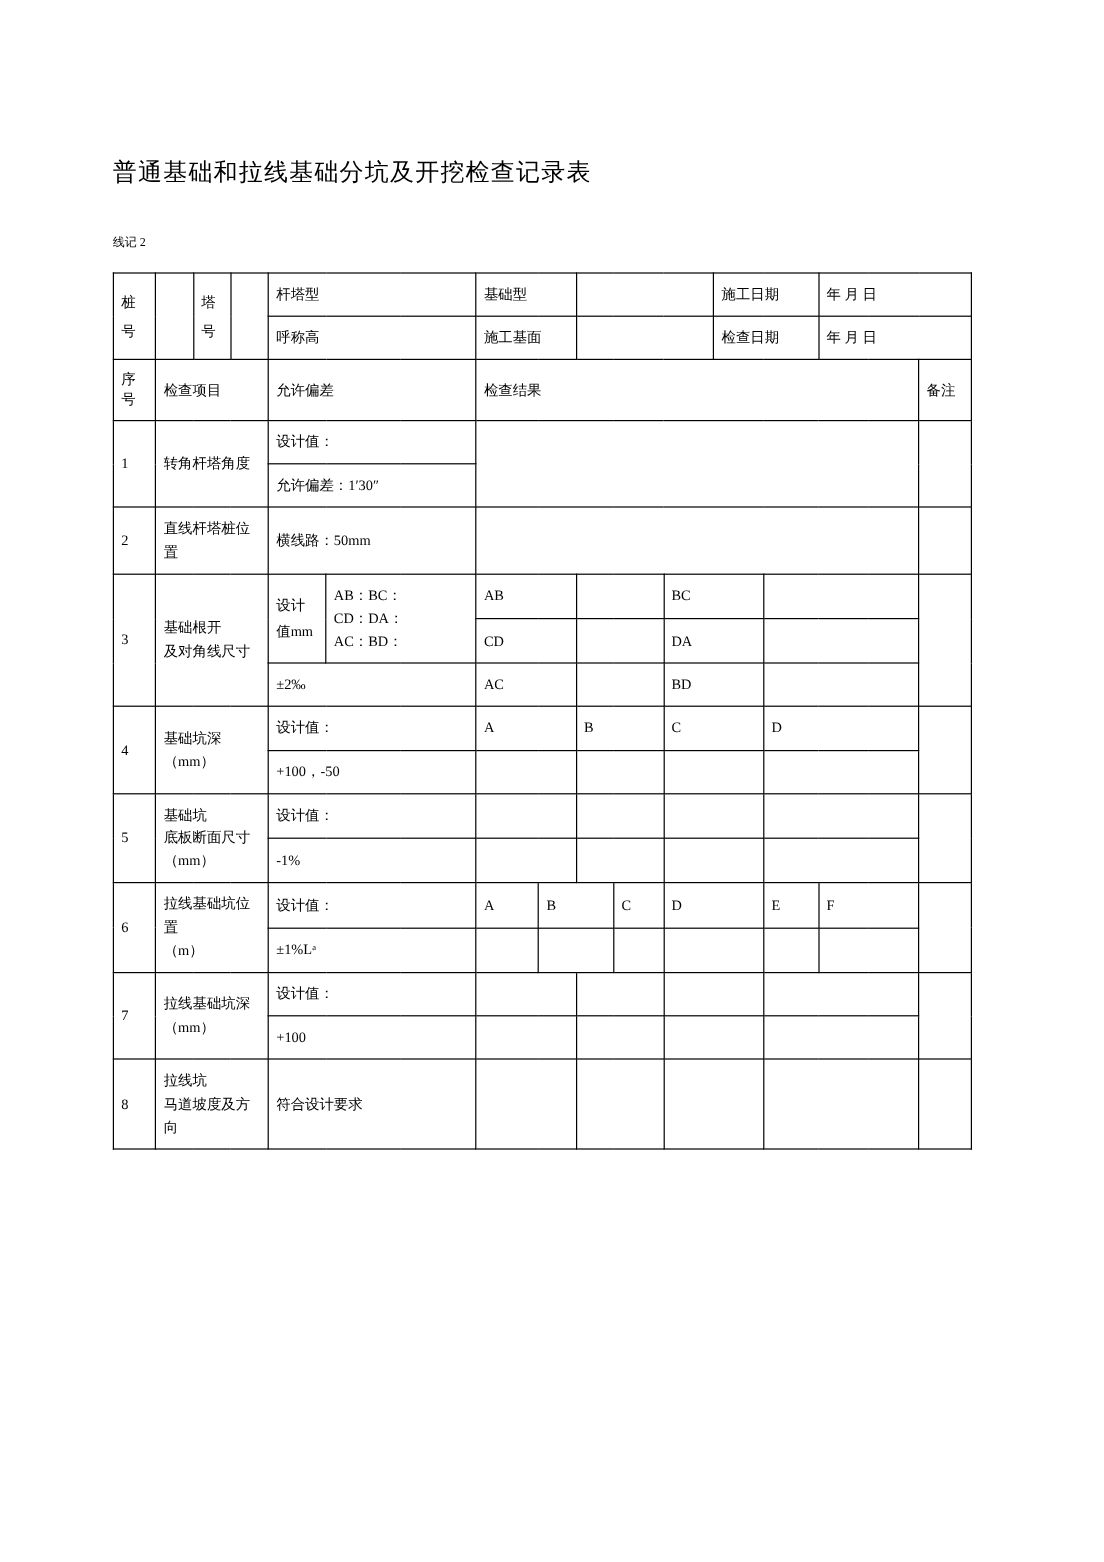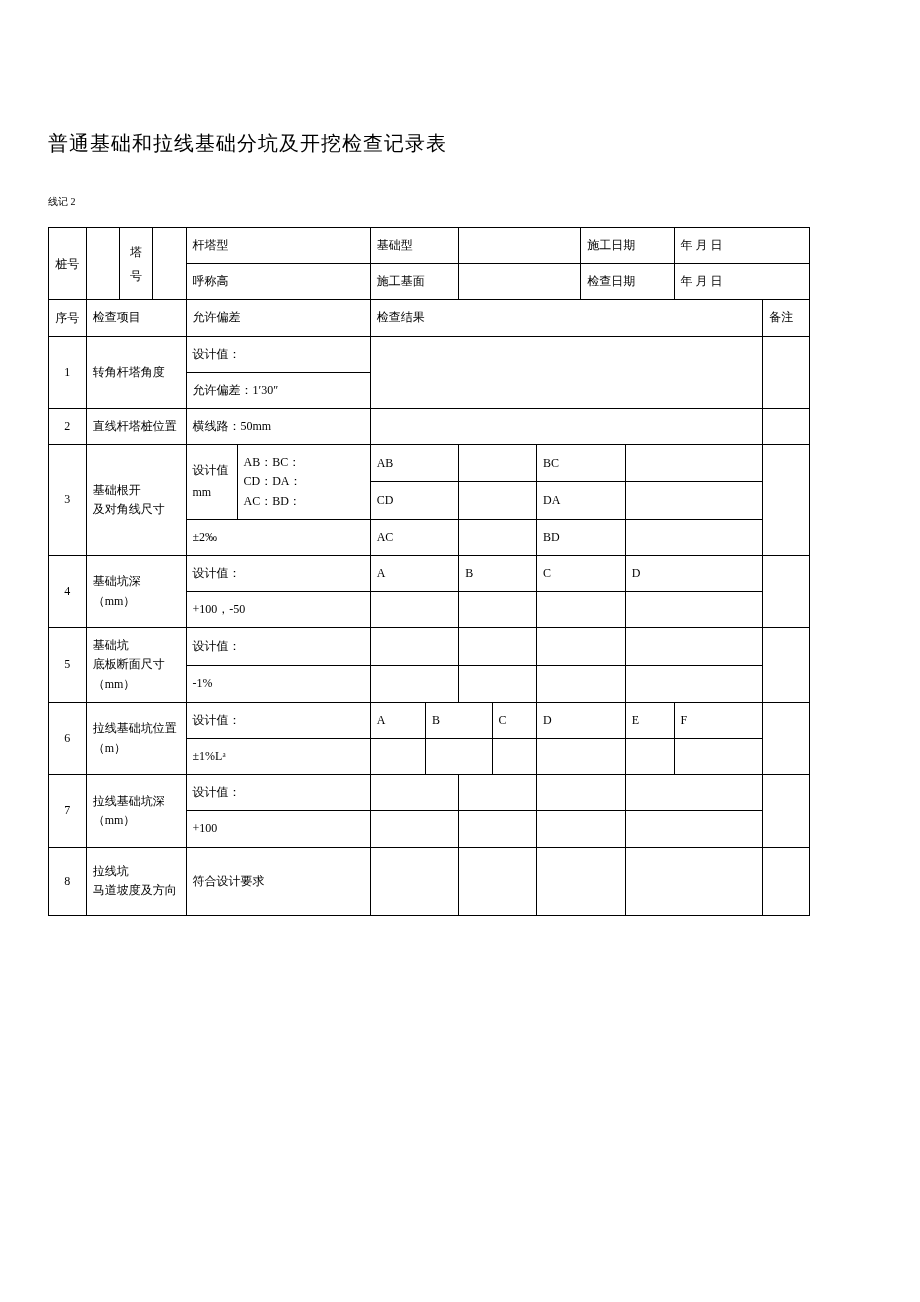--- a/index.html
+++ b/index.html
@@ -7,21 +7,21 @@
     padding: 0;
     background: #fff;
     font-family: "SimSun", "宋体", serif;
     font-size: 13px;
     color: #000;
   }
   .page {
     width: 920px;
     min-height: 1302px;
     box-sizing: border-box;
-    padding: 130px 110px 0 48px;
+    padding: 130px 110px 0 94px;
     position: relative;
   }
   .title {
     font-size: 20px;
     letter-spacing: 1px;
     margin-bottom: 38px;
   }
   .subtitle {
     font-size: 10px;
     margin-bottom: 18px;
@@ -32,21 +32,21 @@
     table-layout: fixed;
   }
   td {
     border: 1px solid #000;
     padding: 8px 6px;
     font-size: 12px;
     line-height: 1.6;
     vertical-align: middle;
     word-break: break-all;
   }
-  .center { text-align: center; }
+  .center { text-align: left; }
 </style>
 </head>
 <body>
 
 <div class="page">
 
   <div class="title">普通基础和拉线基础分坑及开挖检查记录表</div>
   <div class="subtitle">线记 2</div>
 
   <table>

